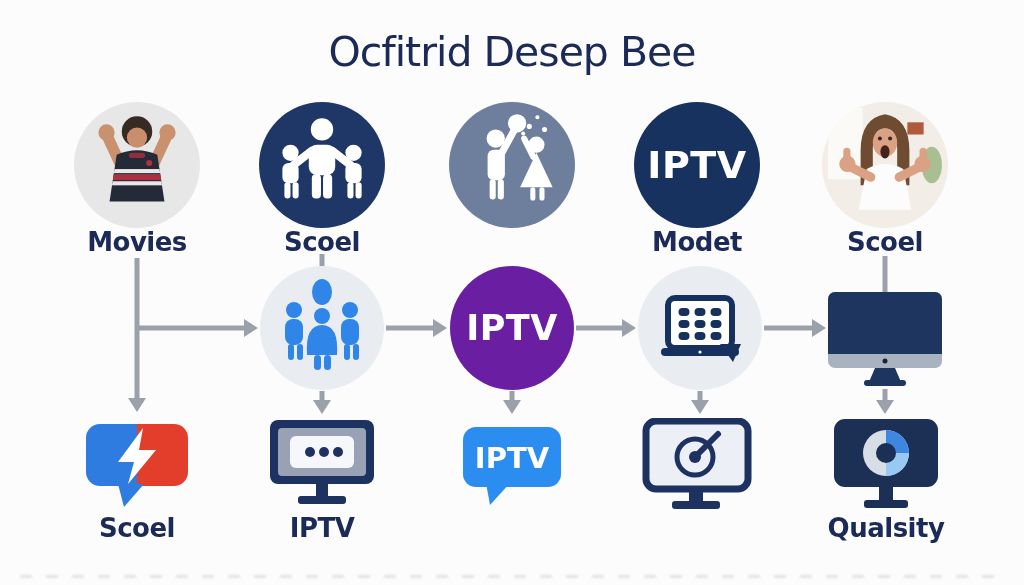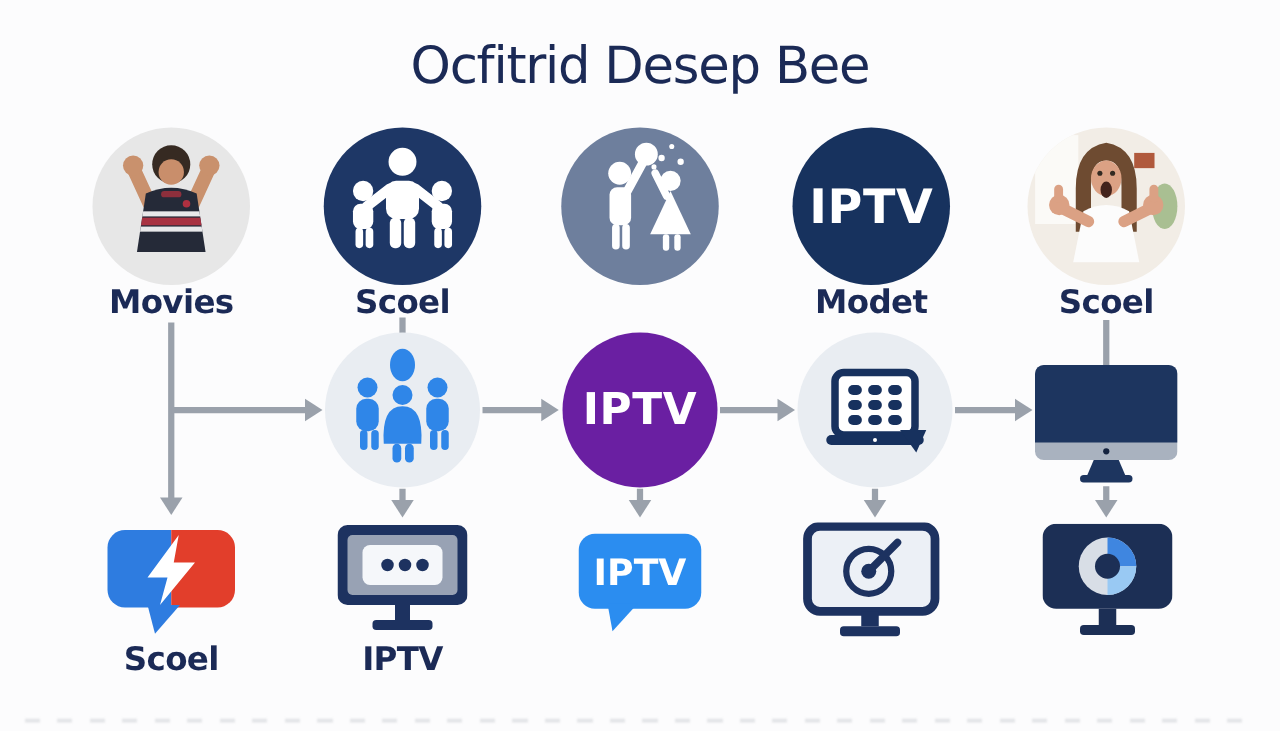--- a/index.html
+++ b/index.html
@@ -266,15 +266,16 @@
       <path d="M52,34 L52,11 A23,23 0 0 1 75,34 Z" fill="#3f86e0"></path>
       <path d="M52,34 L75,34 A23,23 0 0 1 52,57 Z" fill="#99c9f3"></path>
       <circle cx="52" cy="34" r="10" fill="#1c2f55"></circle>
       <rect x="45" y="68" width="14" height="13" fill="#1c2f55"></rect>
       <rect x="30" y="81" width="44" height="8" rx="3" fill="#1c2f55"></rect>
     </svg>
   </div>
 
   <div class="lbl r3" style="left:47px">Scoel</div>
   <div class="lbl r3" style="left:232px">IPTV</div>
+  <div class="lbl r3" style="left:796px">Qualsity</div>
 
   <div class="artifact"></div>
 </div>
 
 </body></html>

